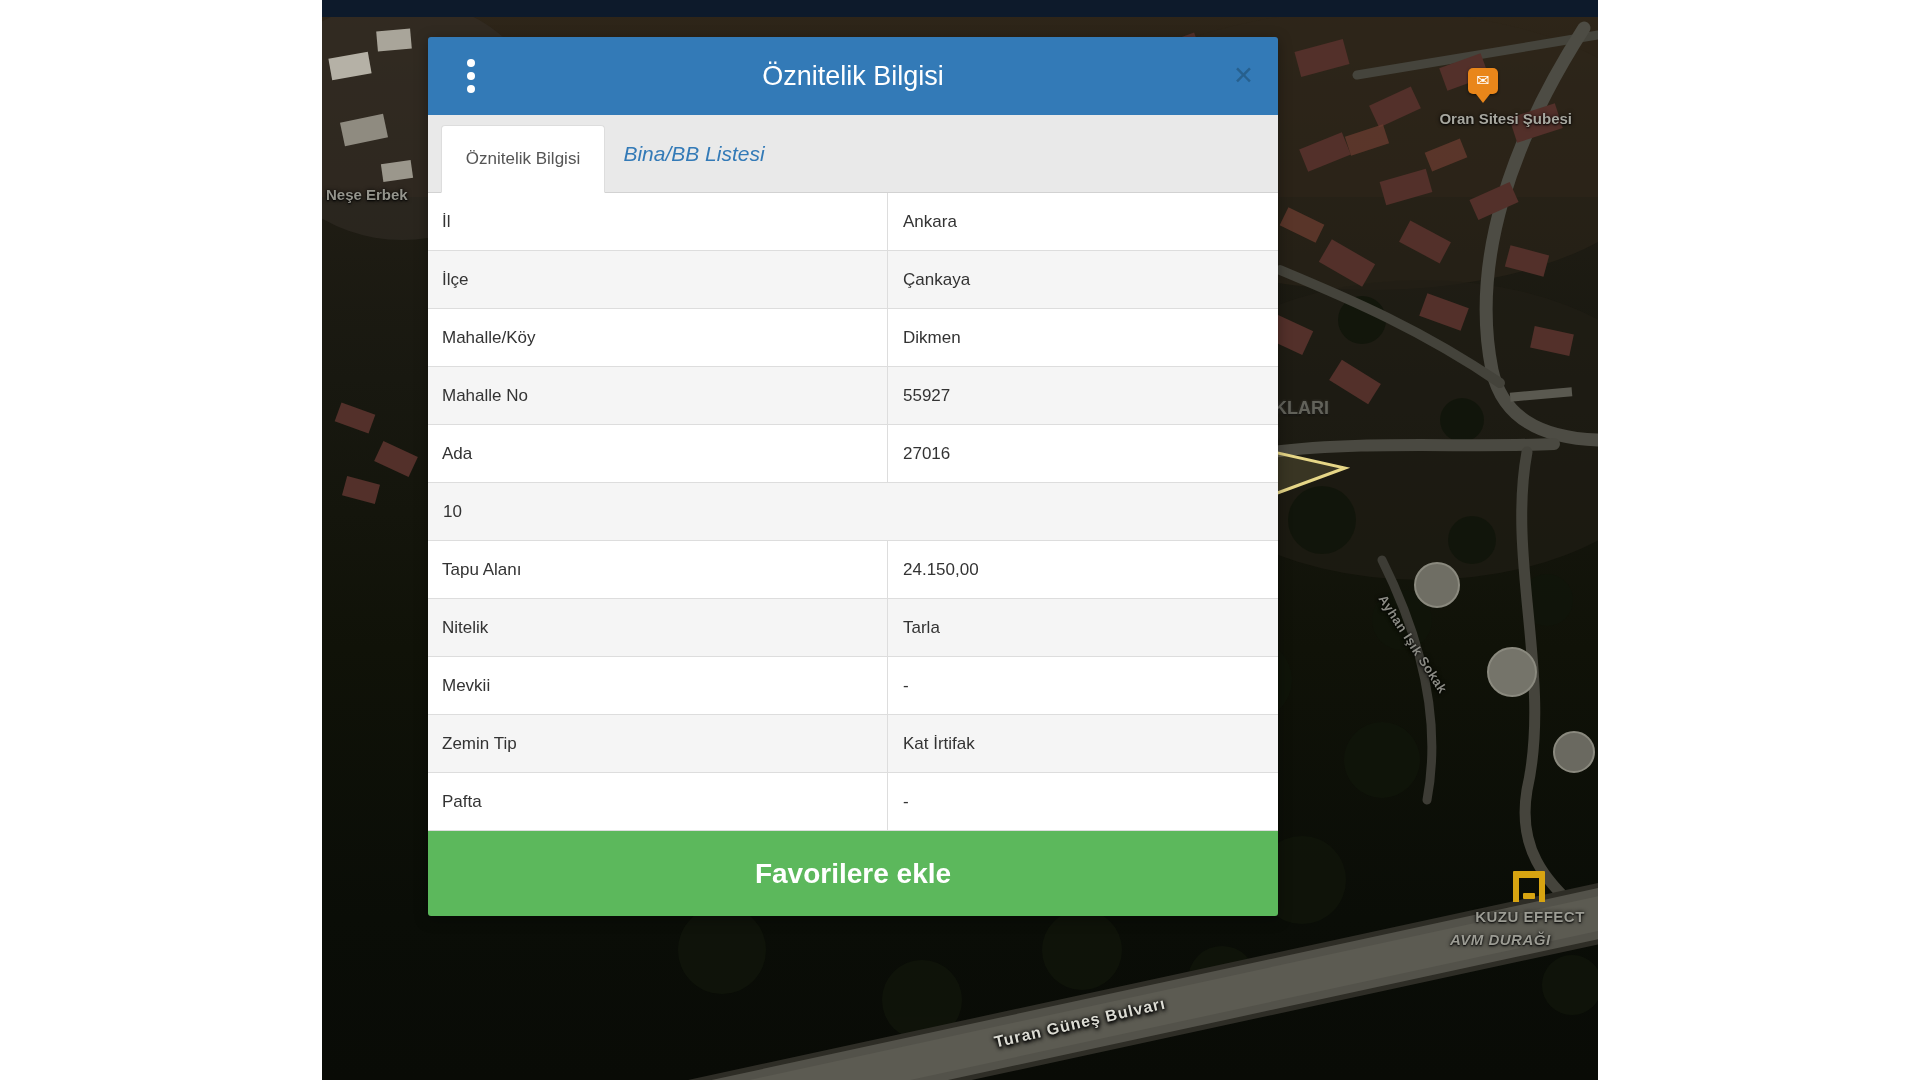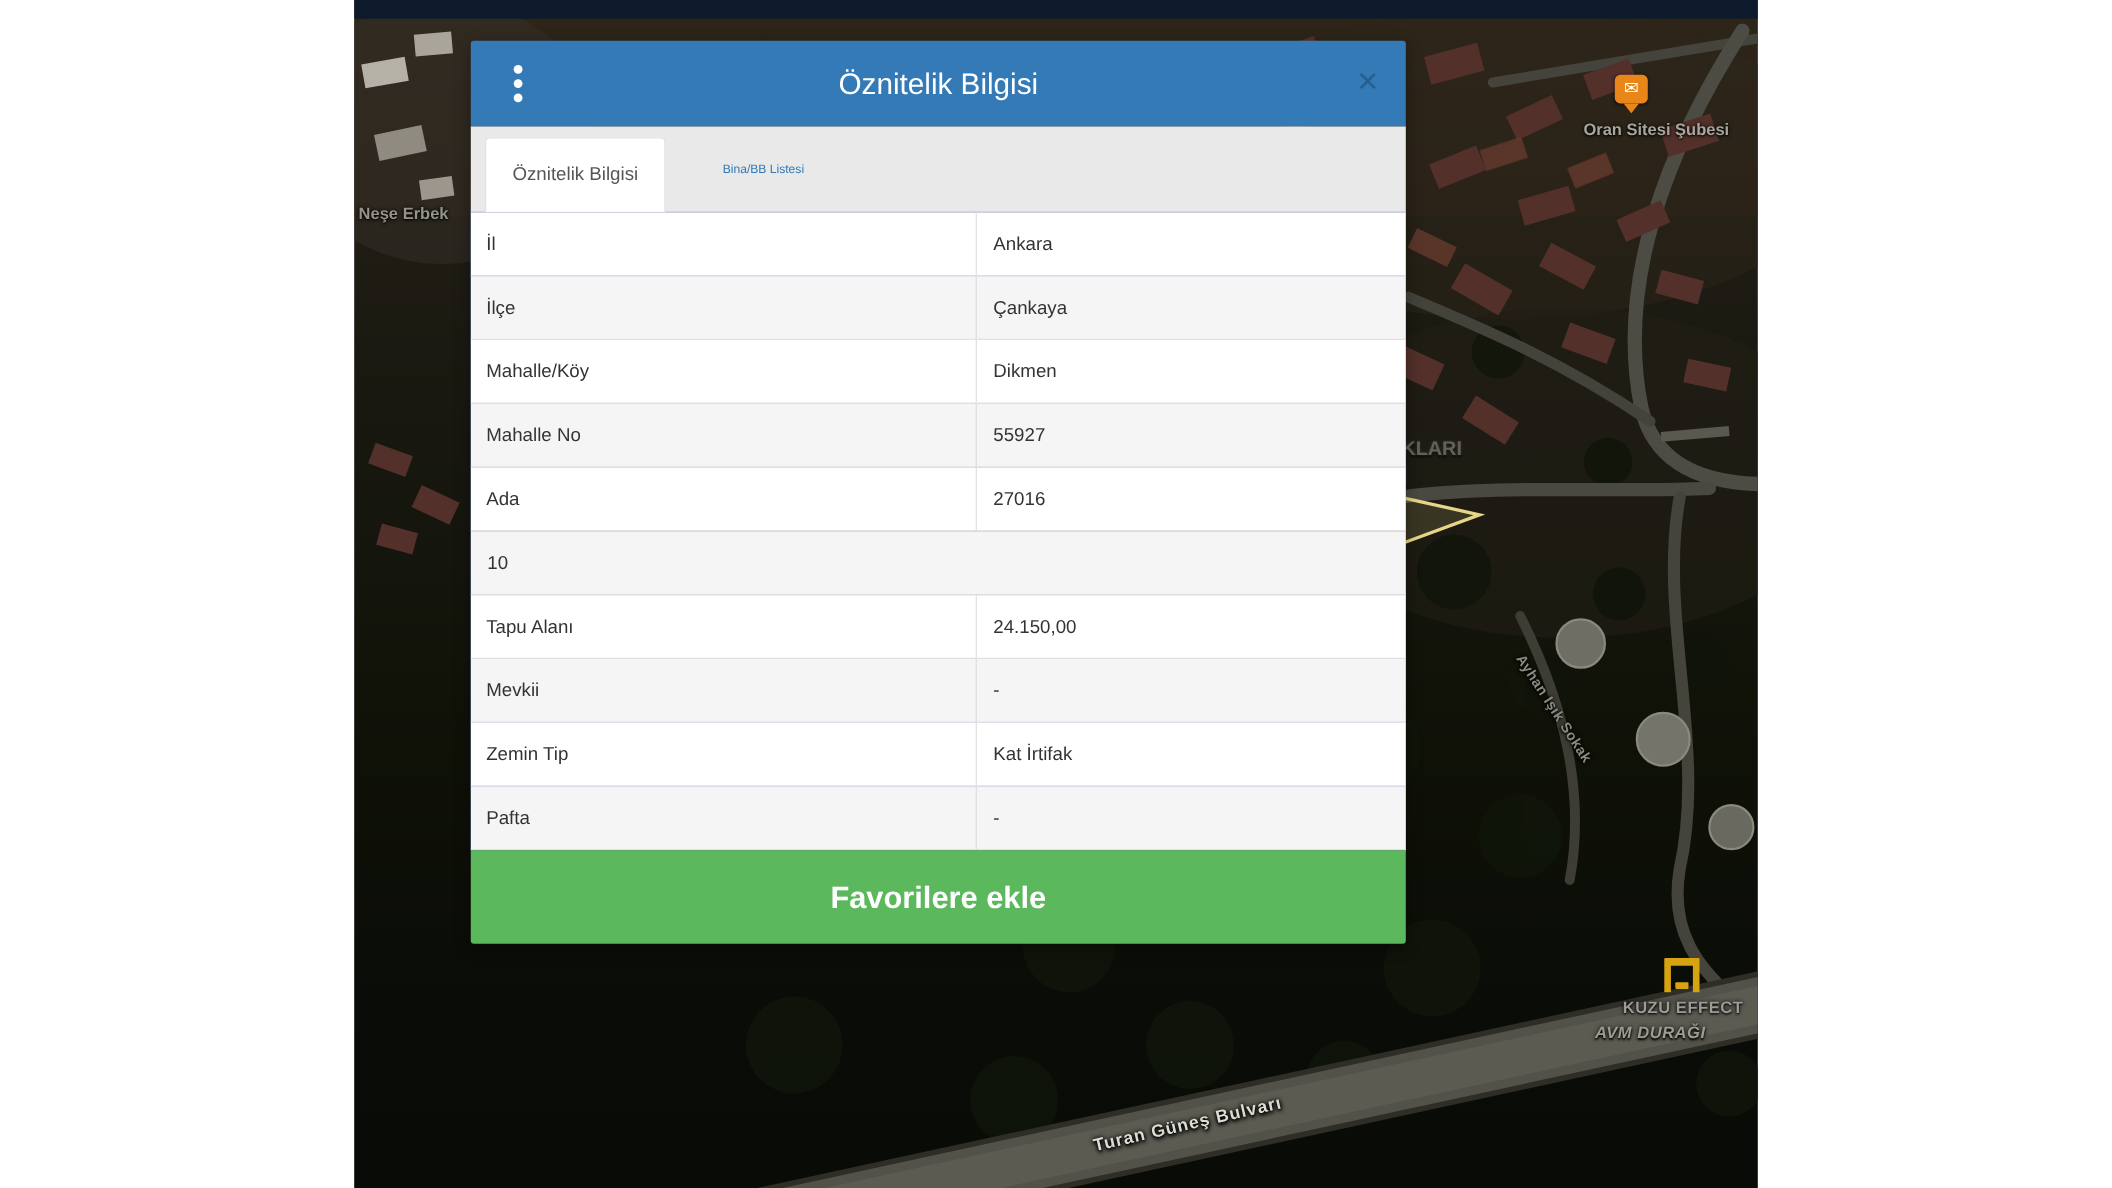--- a/index.html
+++ b/index.html
@@ -38,22 +38,22 @@
     align-items:center;gap:5px;cursor:pointer;}
   .kebab i{width:8px;height:8px;border-radius:50%;background:#fff;}
   .modal-title{height:78px;line-height:78px;text-align:center;color:#ffffff;font-size:27px;font-weight:500;}
   .close-x{position:absolute;right:24px;top:50%;transform:translateY(-52%);color:#27608e;
     font-size:25px;font-weight:bold;cursor:pointer;line-height:1;}
   .tabbar{position:relative;height:77px;background:#e9e9e9;border-bottom:1px solid #d2d2d2;}
   .tab-active{position:absolute;left:13px;bottom:-1px;width:162px;height:66px;background:#ffffff;
     border:1px solid #dddddd;border-bottom:1px solid #ffffff;border-radius:4px 4px 0 0;
     display:flex;align-items:center;justify-content:center;color:#555555;font-size:17px;cursor:pointer;}
   .tab-link{position:absolute;left:186px;top:0;height:77px;width:160px;display:flex;align-items:center;
-    justify-content:center;color:#337ab7;font-size:11px;cursor:pointer;}
-  .tbl{background:#1d4ed8;}
+    justify-content:center;color:#337ab7;font-size:21px;cursor:pointer;font-style:italic;}
+  .tbl{background:#ef4444;}
   .trow{display:flex;height:58px;box-sizing:border-box;border-bottom:1px solid #dddddd;background:#ffffff;}
   .trow:nth-child(even){background:#f5f5f5;}
   .tcell-label{width:460px;box-sizing:border-box;border-right:1px solid #dddddd;display:flex;
     align-items:center;padding-left:14px;font-size:17px;color:#333333;}
   .tcell-value{flex:1;display:flex;align-items:center;padding-left:15px;font-size:17px;color:#333333;}
   .fav-btn{display:flex;align-items:center;justify-content:center;height:85px;width:100%;
     background:#5cb85c;color:#ffffff;font-size:28px;font-weight:bold;border:none;
     border-radius:0 0 3px 3px;cursor:pointer;font-family:inherit;}
 </style>
 </head>
@@ -210,20 +210,24 @@
         <div class="tcell-value">27016</div>
       </div>
       <div class="trow">
         <div class="tcell-value">10</div>
       </div>
       <div class="trow">
         <div class="tcell-label">Tapu Alanı</div>
         <div class="tcell-value">24.150,00</div>
       </div>
       <div class="trow">
+        <div class="tcell-label">Nitelik</div>
+        <div class="tcell-value">Tarla</div>
+      </div>
+      <div class="trow">
         <div class="tcell-label">Mevkii</div>
         <div class="tcell-value">-</div>
       </div>
       <div class="trow">
         <div class="tcell-label">Zemin Tip</div>
         <div class="tcell-value">Kat İrtifak</div>
       </div>
       <div class="trow">
         <div class="tcell-label">Pafta</div>
         <div class="tcell-value">-</div>

